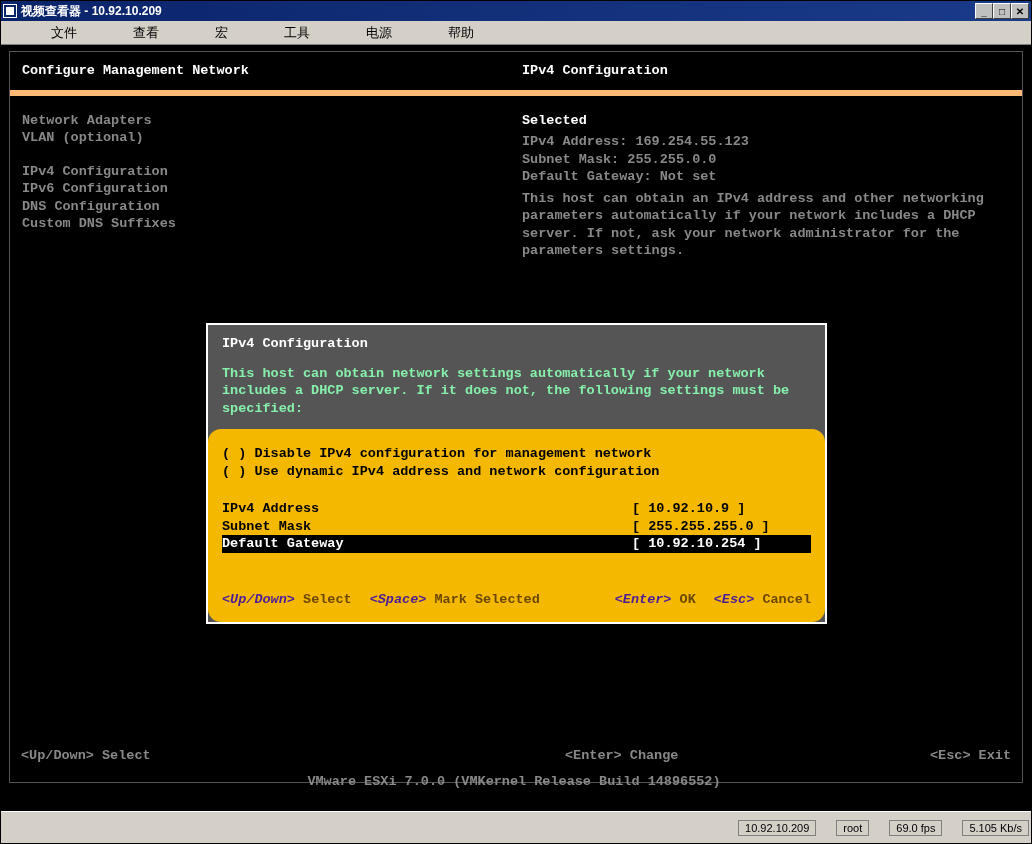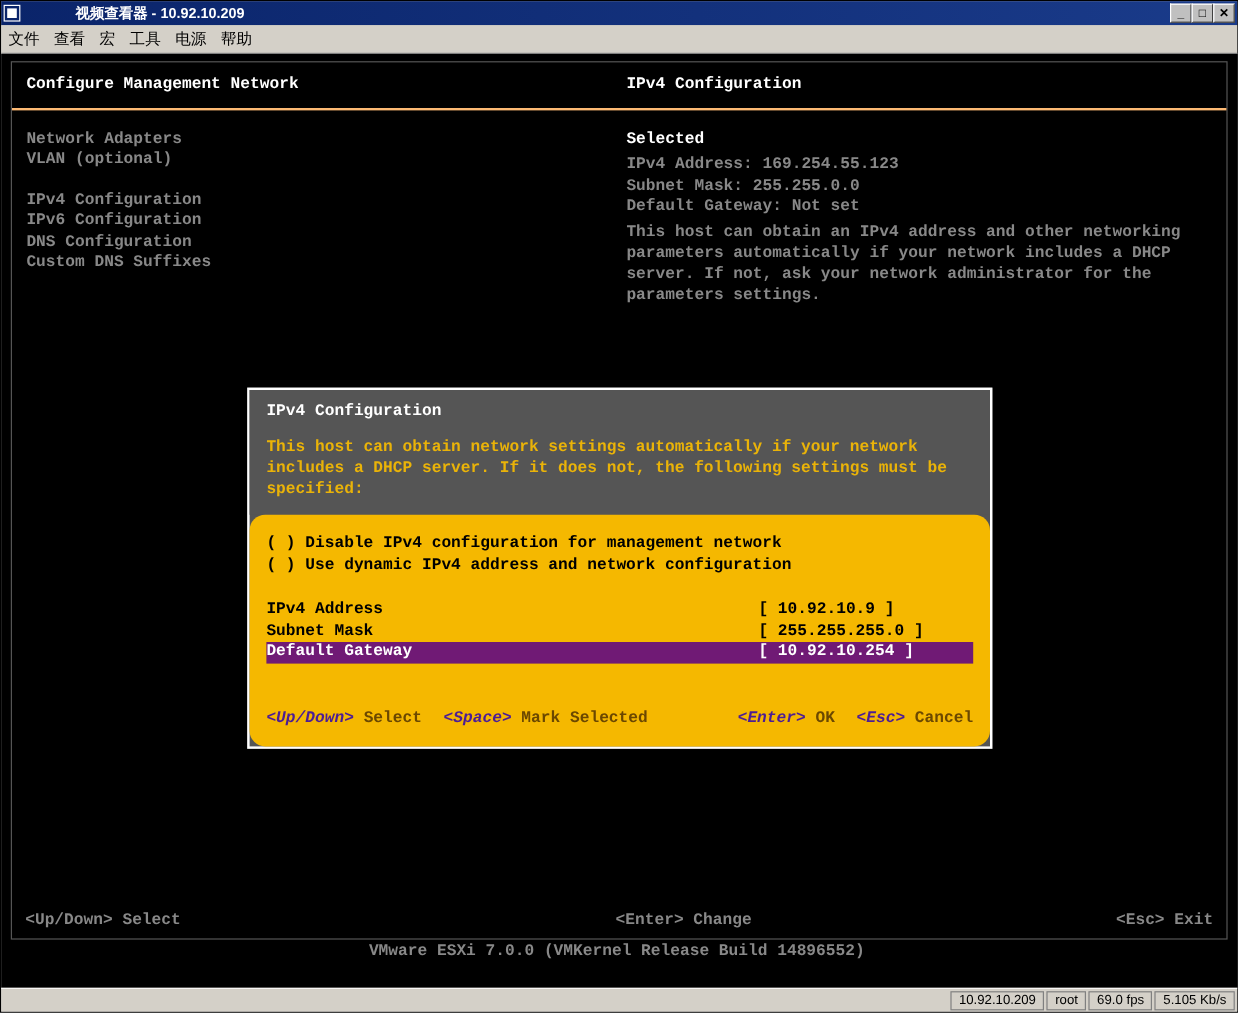--- a/index.html
+++ b/index.html
@@ -35,21 +35,21 @@
   margin-right: 4px;
   display: flex;
   align-items: center;
   justify-content: center;
 }
 .titlebar-icon-inner {
   width: 8px;
   height: 8px;
   background: #fff;
 }
-.titlebar-text { flex: 1; font-weight: bold; margin-left: 42px; }
+.titlebar-text { flex: 1; font-weight: bold; }
 .titlebar-btns { display: flex; gap: 0; }
 .titlebar-btn {
   width: 18px;
   height: 16px;
   background: #c0c0c0;
   border: 1px solid #fff;
   border-right-color: #404040;
   border-bottom-color: #404040;
   display: flex;
   align-items: center;
@@ -63,40 +63,40 @@
   height: 24px;
   background: #d4d0c8;
   display: flex;
   align-items: center;
   padding: 0 6px;
   gap: 12px;
   font-family: "SimSun", "Microsoft YaHei", sans-serif;
   font-size: 13px;
   border-bottom: 1px solid #808080;
 }
-.menubar span { cursor: default; }
+.menubar span { cursor: default; margin-left: 44px; }
 .console {
   flex: 1;
   background: #000;
   position: relative;
   padding: 6px 8px;
   color: #888;
   line-height: 1.3;
   font-size: 13.5px;
   font-weight: bold;
 }
 .panel {
   border: 1px solid #555;
   padding: 0;
   height: 732px;
 }
 .panel-header {
   display: flex;
   padding: 10px 12px 10px 12px;
-  border-bottom: 2px solid #fdba74;
+  border-bottom: 6px solid #fdba74;
 }
 .panel-header .left { width: 500px; color: #fff; }
 .panel-header .right { color: #fff; }
 .panel-body {
   display: flex;
   padding: 16px 12px;
 }
 .left-col { width: 500px; color: #888; }
 .left-col div { margin-bottom: 0; }
 .right-col { color: #888; flex: 1; }
@@ -109,75 +109,75 @@
   width: 621px;
   border: 2px solid #fff;
   background: #555;
 }
 .dlg-head {
   background: #555;
   color: #fff;
   padding: 10px 14px 12px 14px;
 }
 .dlg-head .title { color: #fff; margin-bottom: 12px; }
-.dlg-head .desc { color: #eab308; }
+.dlg-head .desc { color: #86efac; }
 .dlg-body {
   background: #f5b800;
   color: #000;
   padding: 16px 14px 14px 14px;
   border-radius: 13px;
 }
 .radio-line { color: #000; margin-bottom: 0; }
 .field-block { margin-top: 20px; }
 .field-line {
   display: flex;
   color: #000;
 }
 .field-line .label { width: 410px; }
 .field-line .val { }
 .field-line.selected {
-  background: #701a75;
+  background: #000000;
   color: #fff;
   align-items: flex-end;
 }
 .dlg-foot {
   margin-top: 38px;
   display: flex;
   gap: 18px;
   color: #000;
 }
 .dlg-foot .key { color: #4c1d95; font-style: italic; }
 .dlg-foot .act { color: #6b4800; text-align: right; }
 .dlg-foot .spacer { flex: 1; }
 .bottom-hints {
   position: absolute;
   bottom: 46px;
   left: 20px;
   right: 20px;
   display: flex;
   color: #888;
 }
-.bottom-hints .mid { position: absolute; left: 492px; }
+.bottom-hints .mid { position: absolute; left: 544px; }
 .bottom-hints .right-h { margin-left: auto; }
 .version-line {
   position: absolute;
   bottom: 20px;
   left: 0;
   right: 4px;
   text-align: center;
   color: #888;
 }
 .statusbar {
-  height: 20px;
+  height: 32px;
   background: #d4d0c8;
   display: flex;
   align-items: center;
   justify-content: flex-end;
   padding: 0 2px;
-  gap: 2px;
+  gap: 20px;
   font-family: "Tahoma", sans-serif;
   font-size: 11px;
   border-top: 1px solid #fff;
 }
 .status-cell {
   border: 1px solid #808080;
   padding: 1px 6px;
   background: #d4d0c8;
 }
 .left-col .group-gap { margin-top: 16px; }

